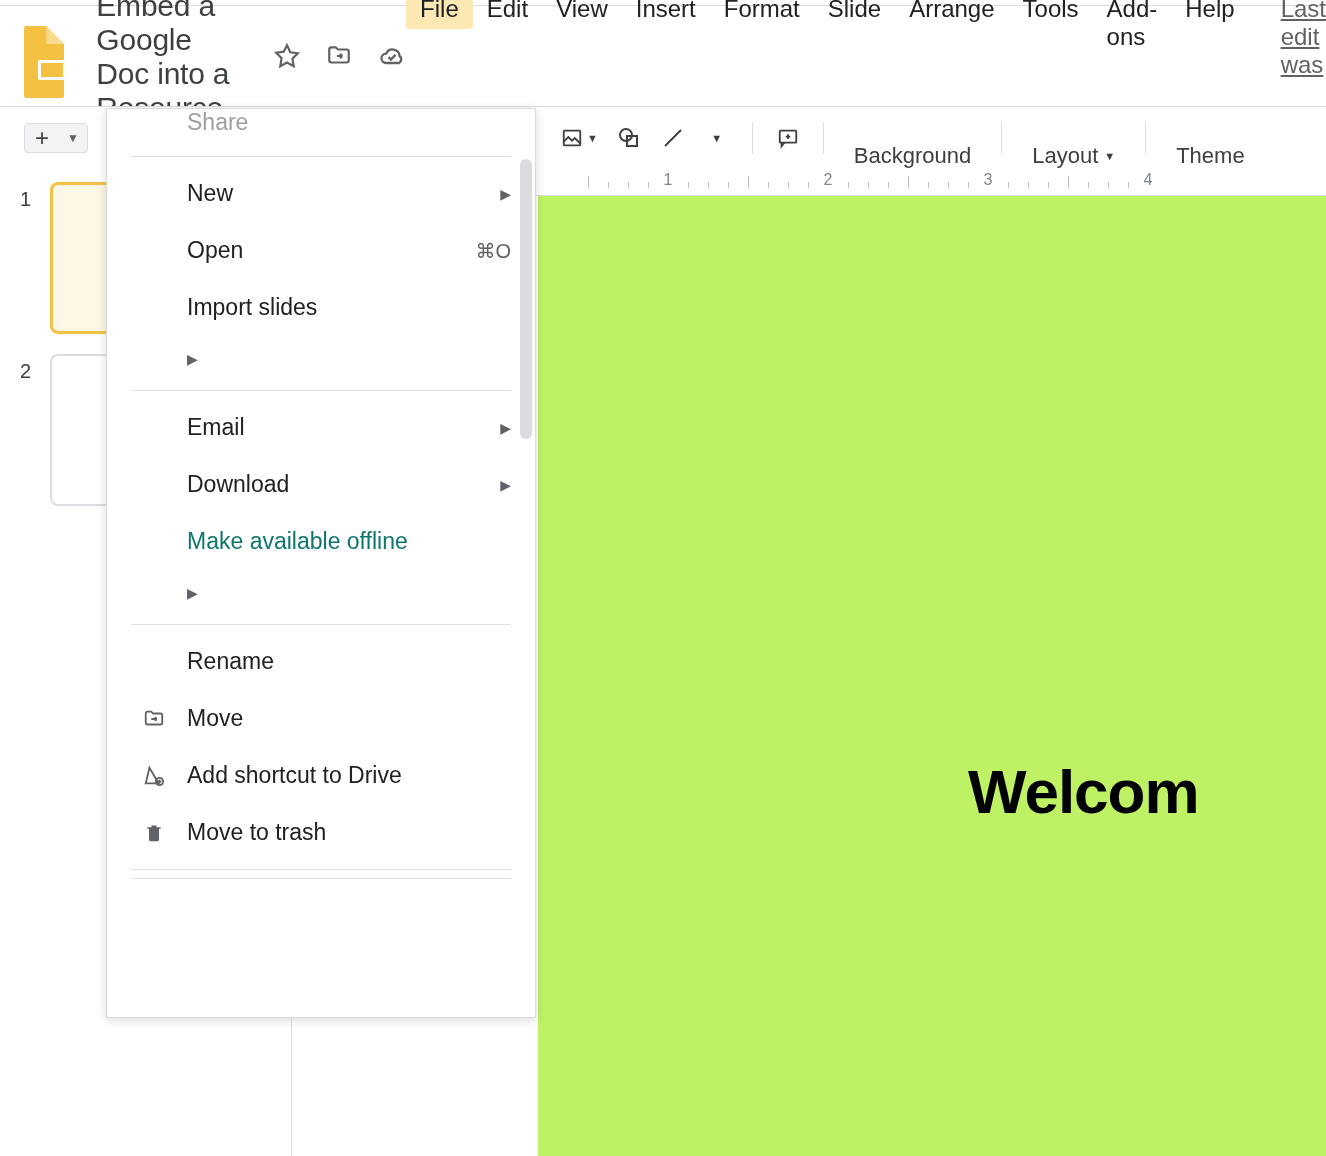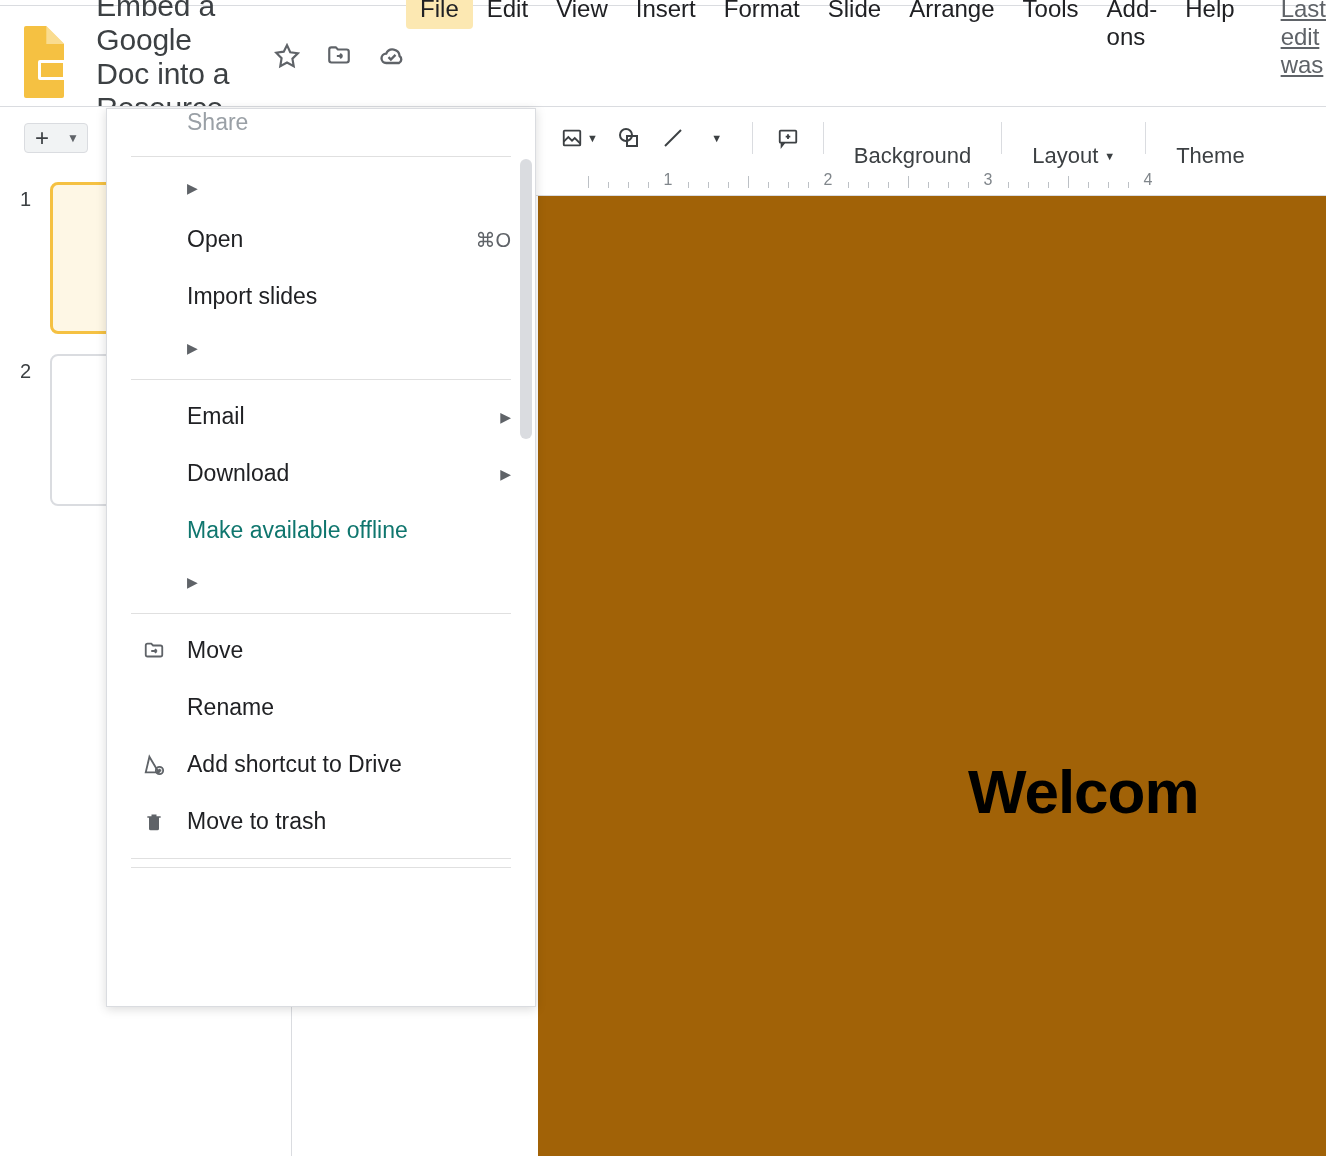--- a/index.html
+++ b/index.html
@@ -212,21 +212,21 @@
     .thumb.selected {
       border: 3px solid #f5c142;
       background: #fef7e5;
     }
     .canvas {
       position: absolute;
       top: 28px;
       left: 538px;
       right: 0;
       bottom: 0;
-      background: #a16207;
+      background: #bef264;
       display: flex;
       align-items: center;
       justify-content: flex-start;
     }
     .canvas-text {
       position: absolute;
       left: 430px;
       top: 560px;
       font-size: 62px;
       font-weight: 700;
@@ -437,20 +437,21 @@
 </div>
 
 <div class="dropdown">
   <div class="dd-item stub">
     <span class="dd-icon empty"></span>
     <span class="dd-label">Share</span>
   </div>
   <div class="dd-sep"></div>
   <div class="dd-item">
     <span class="dd-icon empty"></span>
+    <span class="dd-label">New</span>
     <span class="dd-arrow">▶</span>
   </div>
   <div class="dd-item">
     <span class="dd-icon empty"></span>
     <span class="dd-label">Open</span>
     <span class="dd-right">⌘O</span>
   </div>
   <div class="dd-item">
     <span class="dd-icon empty"></span>
     <span class="dd-label">Import slides</span>
@@ -472,32 +473,32 @@
   </div>
   <div class="dd-item disabled">
     <span class="dd-icon empty"></span>
     <span class="dd-label">Make available offline</span>
   </div>
   <div class="dd-item">
     <span class="dd-icon empty"></span>
     <span class="dd-arrow">▶</span>
   </div>
   <div class="dd-sep"></div>
+  <div class="dd-item">
+    <span class="dd-icon empty"></span>
+    <span class="dd-label">Rename</span>
+  </div>
   <div class="dd-item">
     <span class="dd-icon">
       <svg width="22" height="22" viewBox="0 0 24 24" fill="none" stroke="#5f6368" stroke-width="2">
           <path d="M3 6a2 2 0 012-2h4l2 2h8a2 2 0 012 2v8a2 2 0 01-2 2H5a2 2 0 01-2-2V6z"></path>
           <path d="M9 12h6m0 0l-2-2m2 2l-2 2"></path>
         </svg>
     </span>
     <span class="dd-label">Move</span>
-  </div>
-  <div class="dd-item">
-    <span class="dd-icon empty"></span>
-    <span class="dd-label">Rename</span>
   </div>
   <div class="dd-item">
     <span class="dd-icon">
       <svg width="22" height="22" viewBox="0 0 24 24" fill="none" stroke="#5f6368" stroke-width="2">
           <path d="M7 3l10 17H3L7 3z M17 20l-5-8.5"></path>
           <circle cx="18" cy="18" r="4"></circle>
           <path d="M18 16v4M16 18h4"></path>
         </svg>
     </span>
     <span class="dd-label">Add shortcut to Drive</span>

